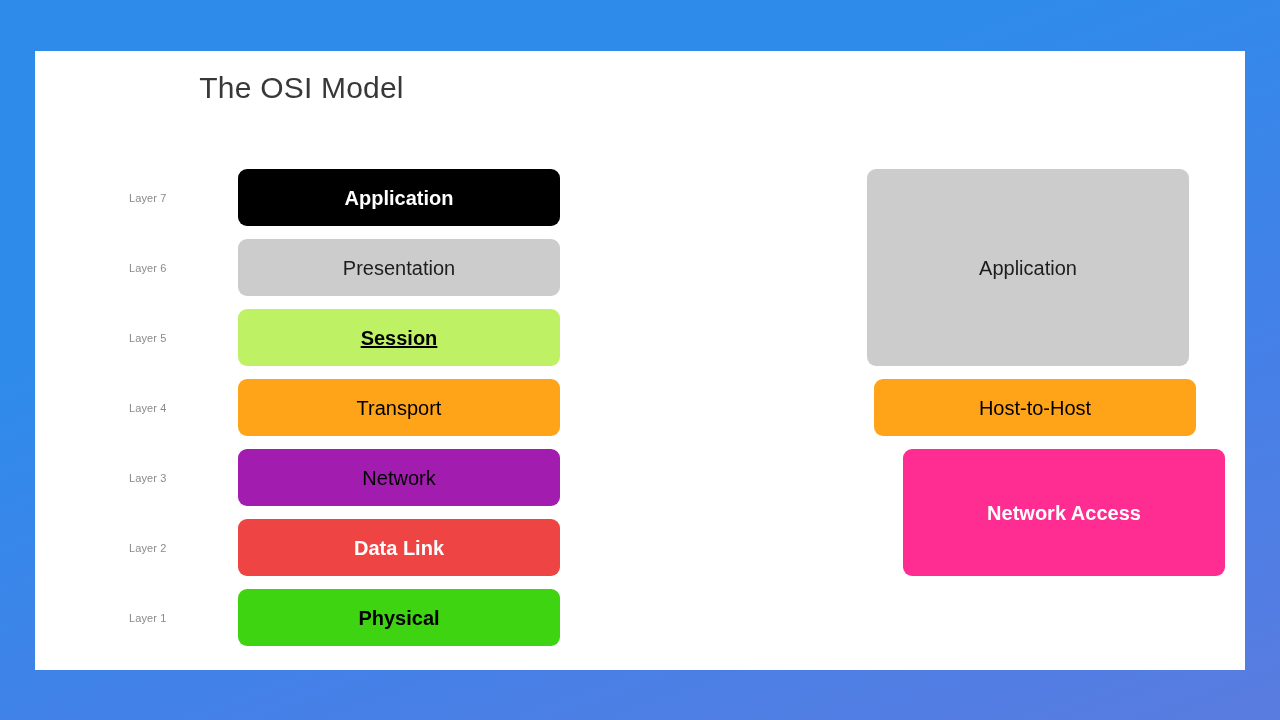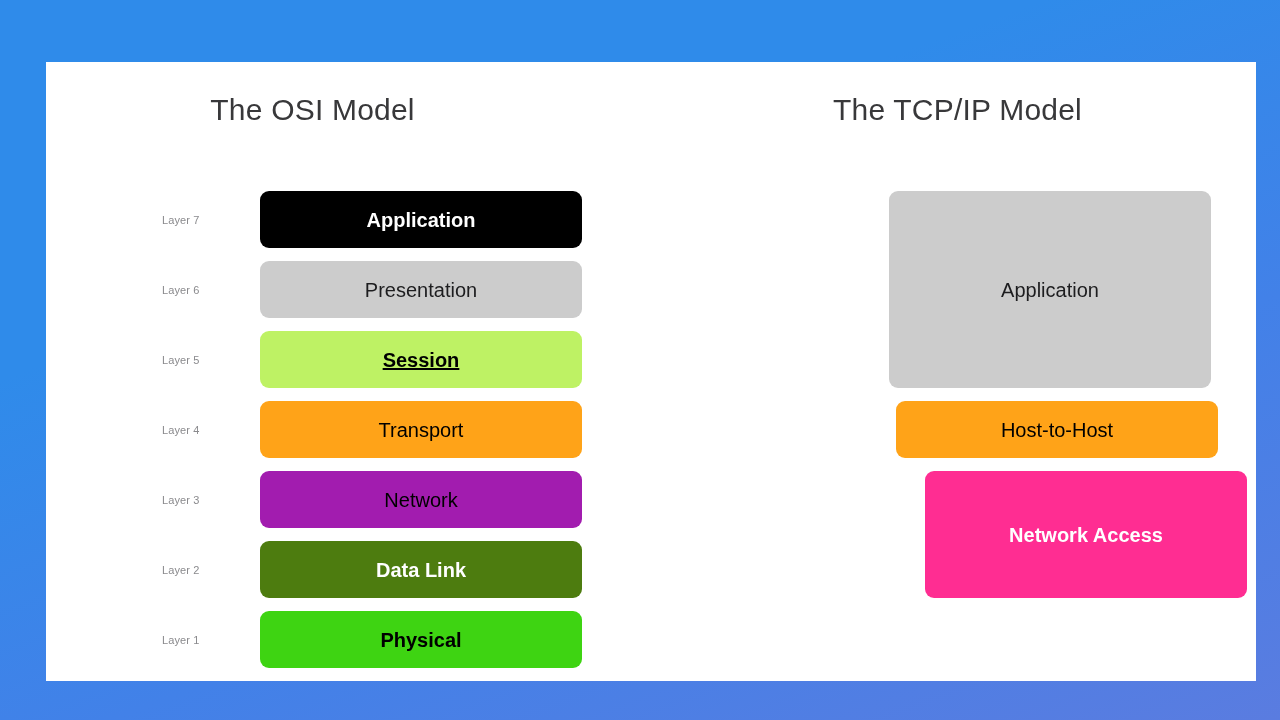--- a/index.html
+++ b/index.html
@@ -1,16 +1,16 @@
 <!DOCTYPE html>
 <html><head>
 <meta charset="utf-8">
 <title>OSI vs TCP/IP Model</title>
 <style>
-  * { box-sizing: border-box; margin: 0; padding: 12px; }
+  * { box-sizing: border-box; margin: 0; padding: 1px; }
 
   html, body {
     width: 1280px;
     height: 720px;
     overflow: hidden;
   }
 
   body {
     font-family: "Liberation Sans", sans-serif;
     background: linear-gradient(160deg, #2f8bea 0%, #328ce9 32%, #4281e8 64%, #5a7ce0 100%);
@@ -128,33 +128,32 @@
         <div class="layer-box weight-regular" id="osi-box-3" style="background: rgb(255, 163, 24); color: rgb(0, 0, 0);">Transport</div>
       </div>
 
       <div class="layer-row">
         <div class="layer-label">Layer 3</div>
         <div class="layer-box weight-regular" id="osi-box-4" style="background: #a21caf; color: rgb(0, 0, 0);">Network</div>
       </div>
 
       <div class="layer-row">
         <div class="layer-label">Layer 2</div>
-        <div class="layer-box weight-bold" id="osi-box-5" style="background: #4d7c0f; color: rgb(255, 255, 255);">Data Link</div>
+        <div class="layer-box weight-bold" id="osi-box-5" style="background: #ef4444; color: rgb(255, 255, 255);">Data Link</div>
       </div>
 
       <div class="layer-row">
         <div class="layer-label">Layer 1</div>
         <div class="layer-box weight-bold" id="osi-box-6" style="background: rgb(62, 212, 18); color: #000000;">Physical</div>
       </div>
 
     </div>
   </div>
 
   <div class="column" id="tcpip-column">
-    <div class="model-title">The TCP/IP Model</div>
 
     <div class="stack" id="tcpip-stack">
 
       <div class="layer-row" style="height:210px;">
         <div class="layer-box span-3 weight-regular" id="tcp-box-0" style="background: rgb(204, 204, 204); color: rgb(29, 29, 31);">Application</div>
       </div>
 
       <div class="layer-row">
         <div class="layer-box weight-regular" id="tcp-box-1" style="background: rgb(255, 163, 24); color: rgb(0, 0, 0); margin-left: 7px;">Host-to-Host</div>
       </div>

